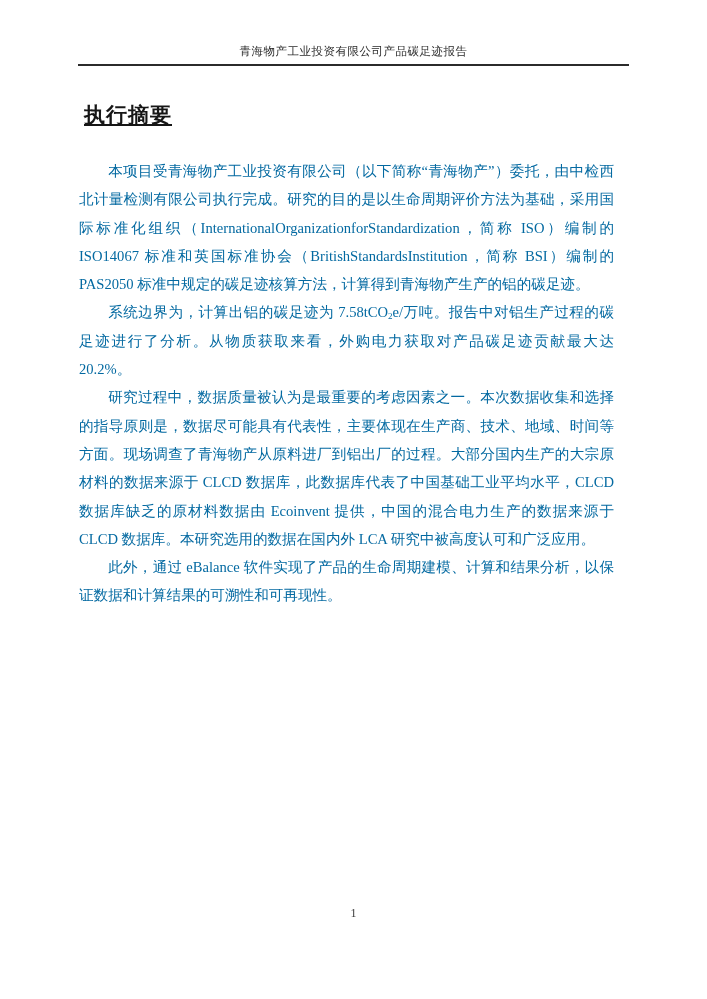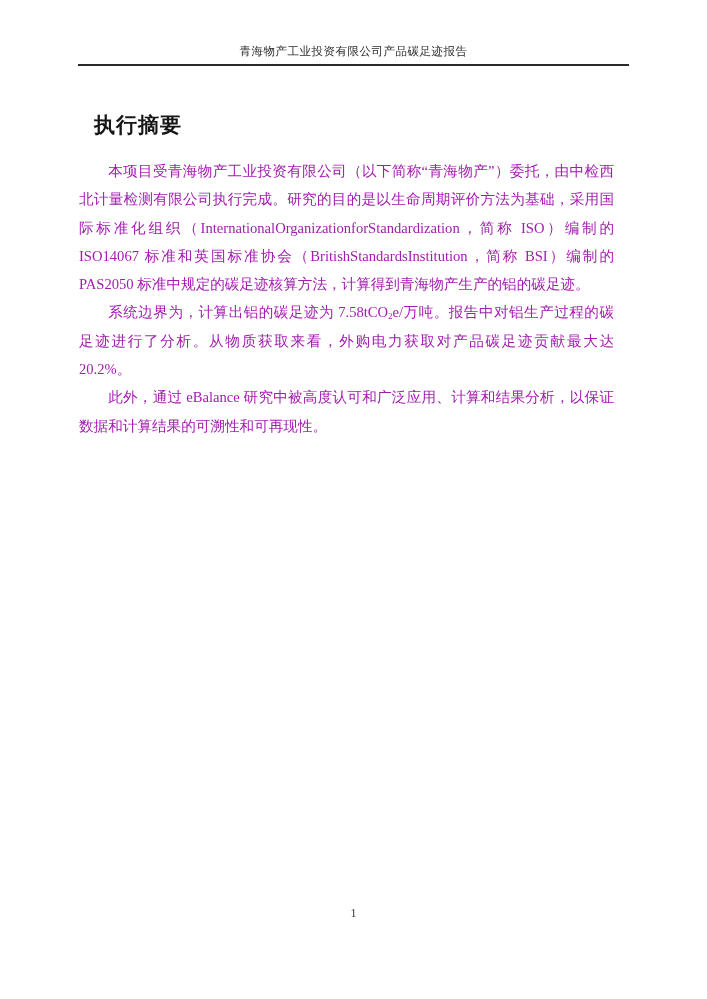--- a/index.html
+++ b/index.html
@@ -25,36 +25,37 @@
     font-size: 11.5px;
     letter-spacing: 0.5px;
     color: #2b2b2b;
     padding-bottom: 5px;
     border-bottom: 2px solid #2b2b2b;
   }
   .section-title {
     position: absolute;
     left: 84px;
     top: 101px;
-    margin: 10px;
+    margin: 0;
     font-family: "Liberation Sans", "DejaVu Sans", sans-serif;
     font-size: 21px;
     font-weight: 700;
     letter-spacing: 1px;
     color: #161616;
+    text-decoration: underline;
   }
   .body-text {
     position: absolute;
     left: 79px;
     right: 93px;
     top: 157px;
     font-size: 14.6px;
     line-height: 28.3px;
     text-align: justify;
-    color: #a21caf;
+    color: #0369a1;
   }
   .body-text p {
     margin: 0;
     text-indent: 2em;
   }
   .body-text b {
     font-weight: 400;
   }
   .body-text sub {
     font-size: 0.62em;
@@ -78,20 +79,21 @@
 
   <div class="header">
     <span>青海物产工业投资有限公司产品碳足迹报告</span>
   </div>
 
   <h1 class="section-title">执行摘要</h1>
 
   <div class="body-text">
     <p>本项目受青海物产工业投资有限公司（以下简称“青海物产”）委托，由中检西北计量检测有限公司执行完成。研究的目的是以生命周期评价方法为基础，采用国际标准化组织（InternationalOrganizationforStandardization，简称 ISO）编制的 ISO14067 标准和英国标准协会（BritishStandardsInstitution，简称 BSI）编制的 PAS2050 标准中规定的碳足迹核算方法，计算得到青海物产生产的铝的碳足迹。</p>
     <p><span>系统边界为，计算出铝的碳足迹为 </span><b><span>7.58tCO</span><sub>2</sub><span>e/万吨</span></b><span>。报告中对铝生产过程的碳足迹进行了分析。从物质获取来看，外购电力获取对产品碳足迹贡献最大达 20.2%。</span></p>
-    <p>此外，通过 eBalance 研究中被高度认可和广泛应用、计算和结果分析，以保证数据和计算结果的可溯性和可再现性。</p>
+    <p>研究过程中，数据质量被认为是最重要的考虑因素之一。本次数据收集和选择的指导原则是，数据尽可能具有代表性，主要体现在生产商、技术、地域、时间等方面。现场调查了青海物产从原料进厂到铝出厂的过程。大部分国内生产的大宗原材料的数据来源于 CLCD 数据库，此数据库代表了中国基础工业平均水平，CLCD 数据库缺乏的原材料数据由 Ecoinvent 提供，中国的混合电力生产的数据来源于 CLCD 数据库。本研究选用的数据在国内外 LCA 研究中被高度认可和广泛应用。</p>
+    <p>此外，通过 eBalance 软件实现了产品的生命周期建模、计算和结果分析，以保证数据和计算结果的可溯性和可再现性。</p>
   </div>
 
   <div class="footer">
     <span>1</span>
   </div>
 
 </div>
 
 </body></html>

